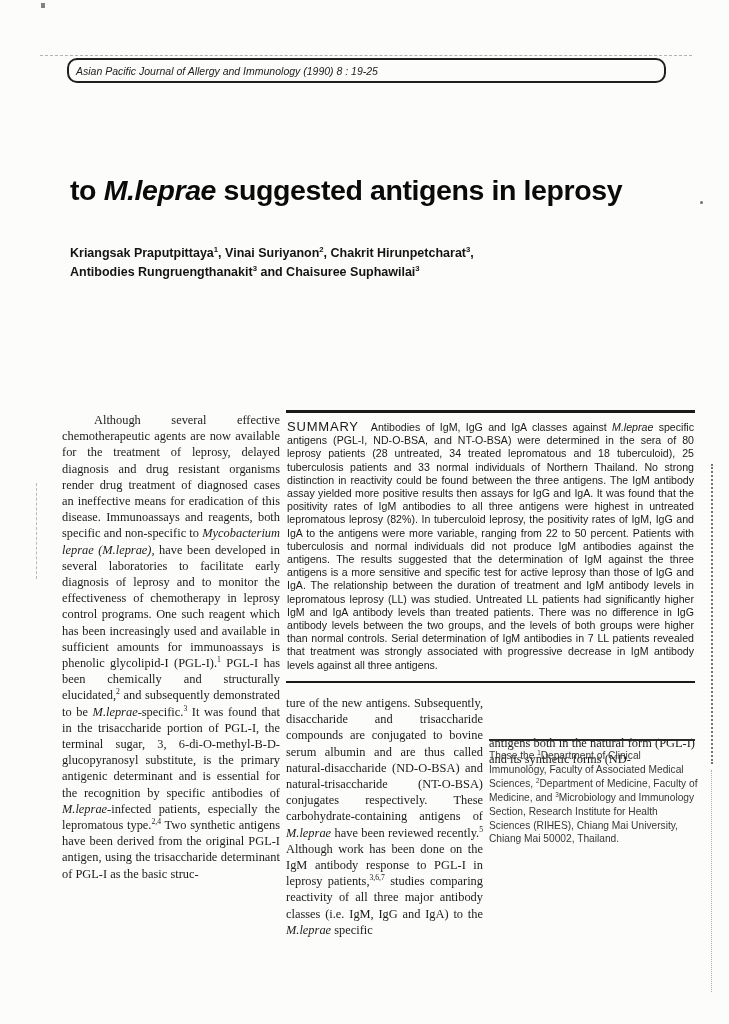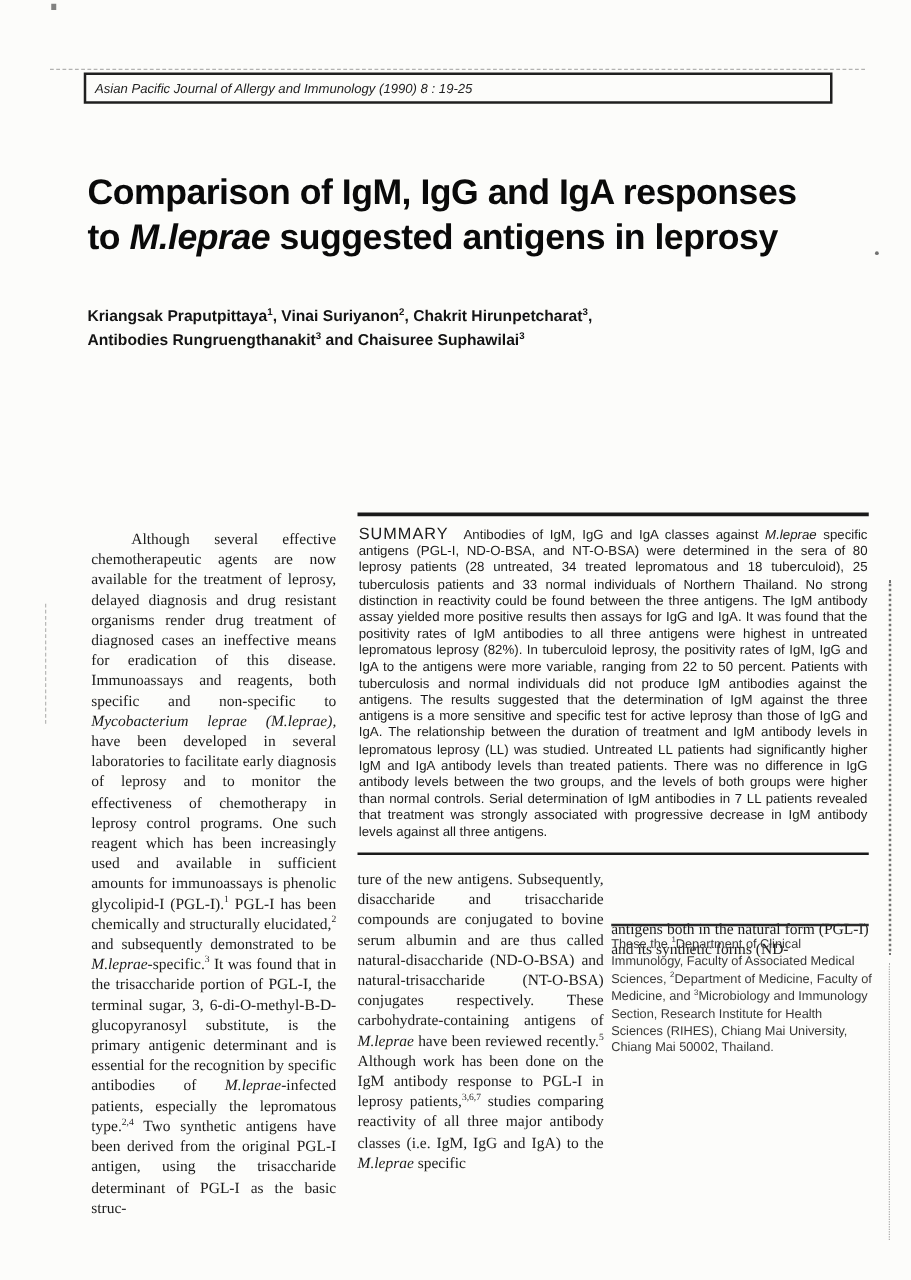--- a/index.html
+++ b/index.html
@@ -15,21 +15,21 @@
   .artifact{position:absolute;pointer-events:none;}
   .dash-top{left:40px;top:55px;width:652px;height:0;border-top:1px dashed rgba(40,40,40,.35);}
   .speck-tl{left:41px;top:3px;width:4px;height:5px;background:rgba(30,30,30,.55);}
   .dot-title{left:700px;top:201px;width:3px;height:3px;border-radius:50%;background:rgba(20,20,20,.6);}
   .dash-left{left:36px;top:483px;height:96px;width:0;border-left:1px dashed rgba(30,30,30,.3);}
   .dash-right-1{left:711px;top:464px;height:300px;width:0;border-left:2px dotted rgba(25,25,25,.6);}
   .dash-right-2{left:711px;top:770px;height:222px;width:0;border-left:1px dotted rgba(25,25,25,.35);}
   
   .journal-box{
     position:absolute;left:67px;top:58px;width:599px;height:25px;
-    border:2px solid #1f1f1f;border-radius:0;
+    border:2px solid #1f1f1f;border-radius:10px;
     display:flex;align-items:center;
     padding-left:7px;box-sizing:border-box;
     font-style:italic;font-size:10.5px;color:#222;
   }
   .title{
     position:absolute;left:70px;top:136px;width:645px;margin:0;
     font-size:28.5px;font-weight:bold;line-height:36px;
     letter-spacing:-0.4px;color:#0a0a0a;
   }
   .title i{font-weight:bold;}
@@ -38,21 +38,21 @@
     font-size:12.5px;font-weight:bold;line-height:19px;color:#141414;
   }
   sup{font-size:.62em;vertical-align:super;line-height:0;}
   
   .serif{
     font-family:"Liberation Serif",serif;
     font-size:12.4px;line-height:16.2px;
     text-align:justify;color:#1b1b1b;
   }
   .col-intro{position:absolute;left:62px;top:412px;width:218px;}
-  .col-intro p{margin:11px;text-indent:32px;}
+  .col-intro p{margin:0;text-indent:32px;}
   .col-mid{position:absolute;left:286px;top:695px;width:197px;}
   .col-mid p{margin:0;}
   .col-right-top{position:absolute;left:489px;top:695px;width:206px;margin-top:40px;}
   .col-right-top p{margin:0;}
   
   .summary-box{
     position:absolute;left:286px;top:410px;width:409px;
     border-top:3px solid #1a1a1a;border-bottom:2px solid #1a1a1a;
     padding:7px 1px 9px 1px;box-sizing:border-box;
   }
@@ -81,21 +81,21 @@
   <div class="artifact dot-title"></div>
   <div class="artifact dash-left"></div>
   <div class="artifact dash-right-1"></div>
   <div class="artifact dash-right-2"></div>
 
   <div class="journal-box">
     <span>Asian Pacific Journal of Allergy and Immunology (1990) 8 : 19-25</span>
   </div>
 
   <h1 class="title">
-    <span>Comparison of IgM, IgG and IgA responses</span><br>
+    <br>
     <span><span>to </span><i>M.leprae</i><span> suggested antigens in leprosy</span></span>
   </h1>
 
   <div class="authors">
     <div><span>Kriangsak Praputpittaya</span><sup>1</sup><span>,  Vinai Suriyanon</span><sup>2</sup><span>,  Chakrit Hirunpetcharat</span><sup>3</sup><span>,</span></div>
     <div><span>Antibodies Rungruengthanakit</span><sup>3</sup><span> and Chaisuree Suphawilai</span><sup>3</sup></div>
   </div>
 
   <div class="col-intro serif">
     <p><span>Although several effective chemotherapeutic agents are now available for the treatment of leprosy, delayed diagnosis and drug resistant organisms render drug treatment of diagnosed cases an ineffective means for eradication of this disease.  Immunoassays and reagents, both specific and non-specific to </span><i>Mycobacterium leprae (M.leprae),</i><span> have been developed in several laboratories to facilitate early diagnosis of leprosy and to monitor the effectiveness of chemotherapy in leprosy control programs.  One such reagent which has been increasingly used and available in sufficient amounts for immunoassays is phenolic glycolipid-I (PGL-I).</span><sup>1</sup><span> PGL-I has been chemically and structurally elucidated,</span><sup>2</sup><span> and subsequently demonstrated to be </span><i>M.leprae</i><span>-specific.</span><sup>3</sup><span> It was found that in the trisaccharide portion of PGL-I, the terminal sugar, 3, 6-di-O-methyl-B-D-glucopyranosyl substitute, is the primary antigenic determinant and is essential for the recognition by specific antibodies of </span><i>M.leprae</i><span>-infected patients, especially the lepromatous type.</span><sup>2,4</sup><span> Two synthetic antigens have been derived from the original PGL-I antigen, using the trisaccharide determinant of PGL-I as the basic struc-</span></p>

